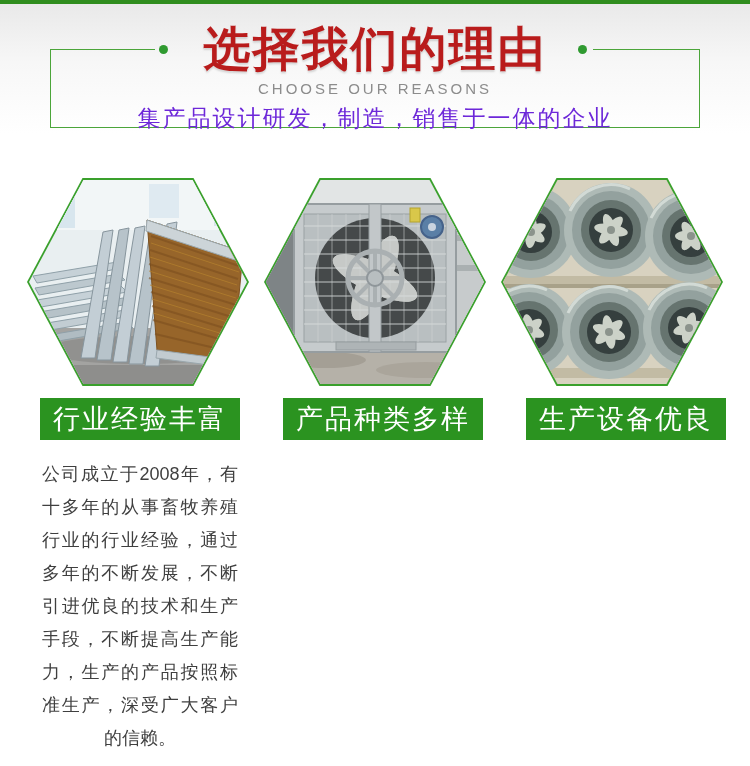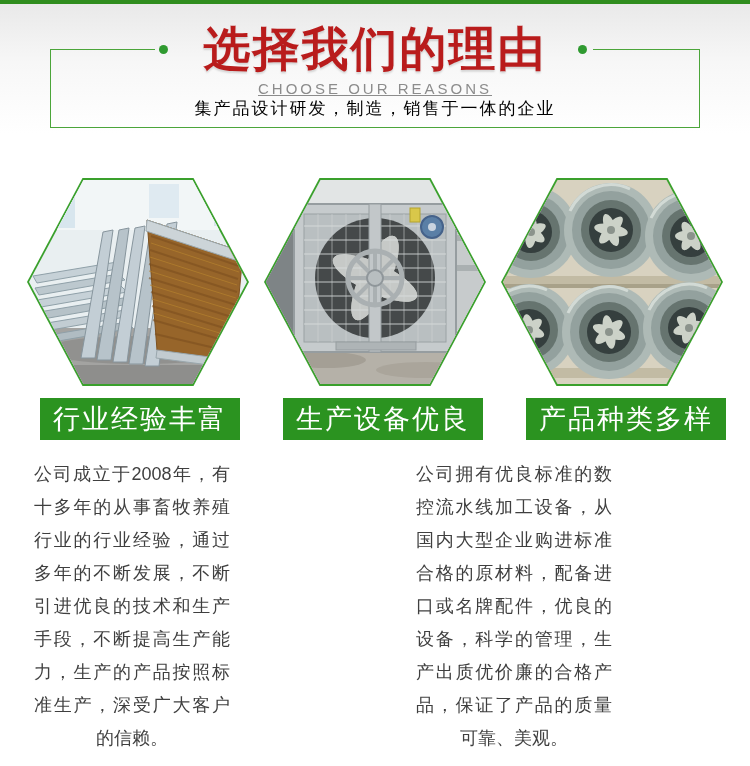--- a/index.html
+++ b/index.html
@@ -19,40 +19,40 @@
     box-sizing:border-box;text-align:center;}
   .hline{position:absolute;top:0;height:1px;background:#4ba53a;}
   .hline.left{left:0;width:104px;}
   .hline.right{right:0;width:106px;}
   .hdot{position:absolute;top:-4px;width:9px;height:9px;border-radius:50%;background:#2f9a30;}
   .hdot.left{left:108px;}
   .hdot.right{right:112px;}
   .title{position:absolute;top:-31px;left:0;width:100%;margin:0;
     font-size:47px;font-weight:bold;letter-spacing:2px;color:#b91c1c;
     text-shadow:0 2px 2px rgba(0,0,0,.14);white-space:nowrap;}
-  .sub-en{padding-top:31px;font-size:15px;letter-spacing:3px;color:#8c8c8c;text-decoration:underline;}
-  .sub-zh{font-size:17px;letter-spacing:2px;color:#000000;}
+  .sub-en{padding-top:31px;font-size:15px;letter-spacing:3px;color:#8c8c8c;}
+  .sub-zh{margin-top:6px;font-size:23px;letter-spacing:2px;color:#6d28d9;}
 
   
   .hexrow{position:absolute;top:178px;left:0;width:750px;padding:0 27px;box-sizing:border-box;
     display:flex;justify-content:space-between;}
   .hex{position:relative;width:222px;height:208px;
     clip-path:polygon(25% 0,75% 0,100% 50%,75% 100%,25% 100%,0 50%);
     background:#3aa02c;}
   .hex svg{position:absolute;top:2px;left:2px;
     clip-path:polygon(25% 0,75% 0,100% 50%,75% 100%,25% 100%,0 50%);}
 
   
   .bannerrow{position:absolute;top:398px;left:8px;width:750px;padding:0 32px;box-sizing:border-box;
     display:flex;justify-content:space-between;}
   .banner{width:200px;height:42px;background:#2b9320;color:#fff;
     font-size:27px;letter-spacing:2px;line-height:42px;text-align:center;white-space:nowrap;}
 
   
-  .textrow{position:absolute;top:458px;left:0;width:646px;padding:0 32px;box-sizing:border-box;
+  .textrow{position:absolute;top:458px;left:8px;width:646px;padding:0 32px;box-sizing:border-box;
     display:flex;justify-content:space-between;}
   .col{width:200px;display:flex;justify-content:center;}
   .col p{width:196px;margin:0;font-size:18px;line-height:33px;color:#3f3f3f;
     text-align:justify;text-align-last:center;}
 </style>
 </head>
 <body>
 
 <div class="topbar"></div>
 <div class="header-bg"></div>
@@ -269,24 +269,21 @@
           <circle r="4" fill="#8b938c"></circle>
             <path d="M-40,-18 A44,44 0 0 1 18,-40" fill="none" stroke="#d2dad5" stroke-width="3"></path>
         </g>
       </g>
     </svg>
   </div>
 </div>
 
 <div class="bannerrow">
   <div class="banner">行业经验丰富</div>
+  <div class="banner">产品种类多样</div>
   <div class="banner">生产设备优良</div>
-  <div class="banner">产品种类多样</div>
 </div>
 
 <div class="textrow">
   <div class="col">
     <p>公司成立于2008年，有十多年的从事畜牧养殖行业的行业经验，通过多年的不断发展，不断引进优良的技术和生产手段，不断提高生产能力，生产的产品按照标准生产，深受广大客户的信赖。</p>
   </div>
-  <div class="col">
-    <p>公司拥有优良标准的数控流水线加工设备，从国内大型企业购进标准合格的原材料，配备进口或名牌配件，优良的设备，科学的管理，生产出质优价廉的合格产品，保证了产品的质量可靠、美观。</p>
-  </div>
 </div>
 
 </body></html>

